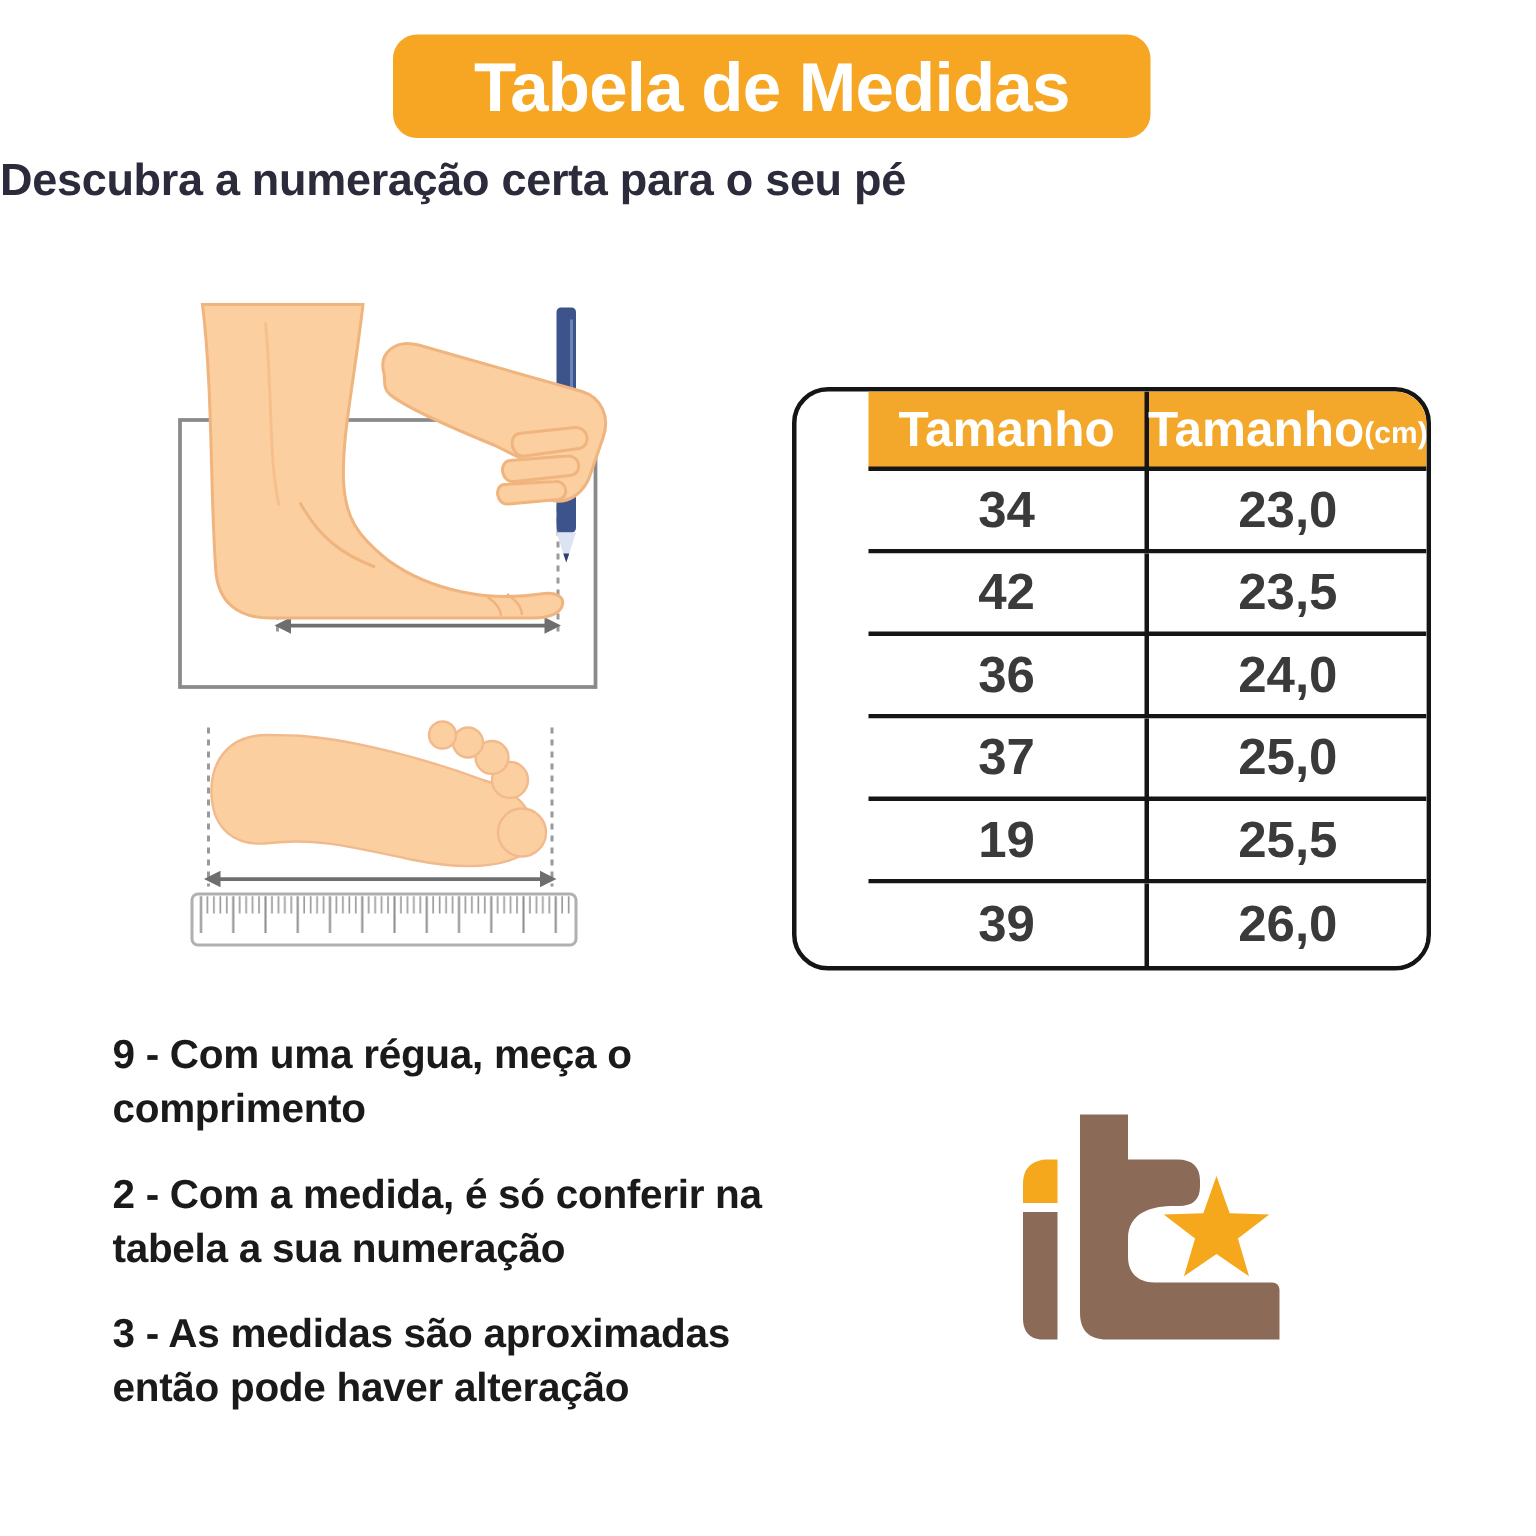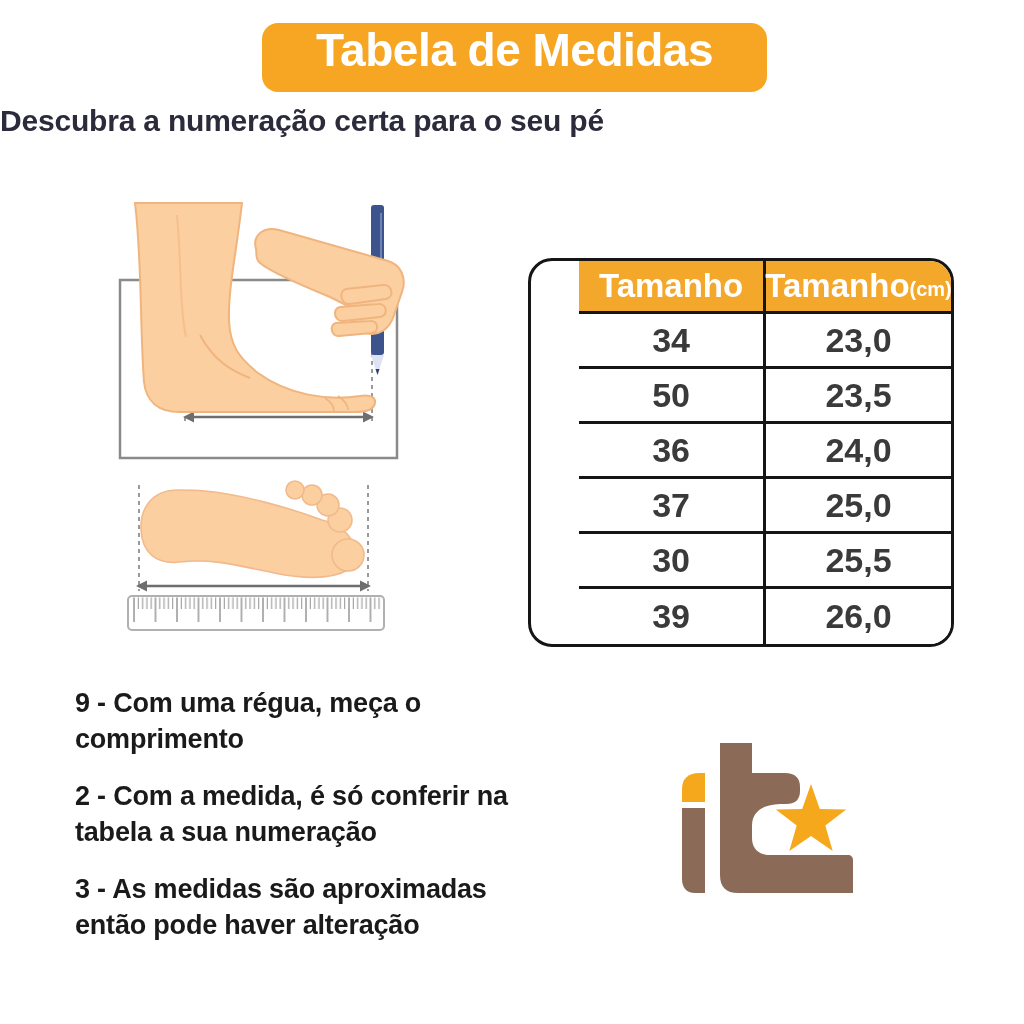--- a/index.html
+++ b/index.html
@@ -4,21 +4,21 @@
 <style>
   html,body{margin:0;padding:0;background:#ffffff;}
   .canvas{
     position:relative;width:1024px;height:1024px;background:#ffffff;overflow:hidden;
     font-family:"Liberation Sans",sans-serif;
   }
   
   .banner{
     position:absolute;left:262px;top:23px;width:505px;height:69px;
     background:#F6A623;border-radius:16px;
-    display:flex;justify-content:center;
+    display:flex;align-items:center;justify-content:center;
   }
   .banner span{color:#ffffff;font-size:46px;font-weight:700;letter-spacing:-0.5px;}
   .subtitle{
     position:absolute;left:0;right:0;top:104px;text-align:left;
     font-size:30px;font-weight:700;color:#2B2B3C;letter-spacing:-0.2px;
   }
   
   .illus1{position:absolute;left:80px;top:185px;width:420px;height:300px;}
   .illus2{position:absolute;left:90px;top:460px;width:380px;height:200px;}
   
@@ -133,30 +133,30 @@
       <span>Tamanho</span>
     </div>
     <div class="cell head">
       <span>Tamanho</span>
         <span class="unit">(cm)</span>
     </div>
 
     <div class="cell left">34</div>
     <div class="cell">23,0</div>
 
-    <div class="cell left">50</div>
+    <div class="cell left">42</div>
     <div class="cell">23,5</div>
 
     <div class="cell left">36</div>
     <div class="cell">24,0</div>
 
     <div class="cell left">37</div>
     <div class="cell">25,0</div>
 
-    <div class="cell left">30</div>
+    <div class="cell left">19</div>
     <div class="cell">25,5</div>
 
     <div class="cell left last">39</div>
     <div class="cell last">26,0</div>
   </div>
 
   <div class="instructions">
     <p>9 - Com uma régua, meça o comprimento</p>
     <p>2 - Com a medida, é só conferir na tabela a sua numeração</p>
     <p>3 - As medidas são aproximadas então pode haver alteração</p>

